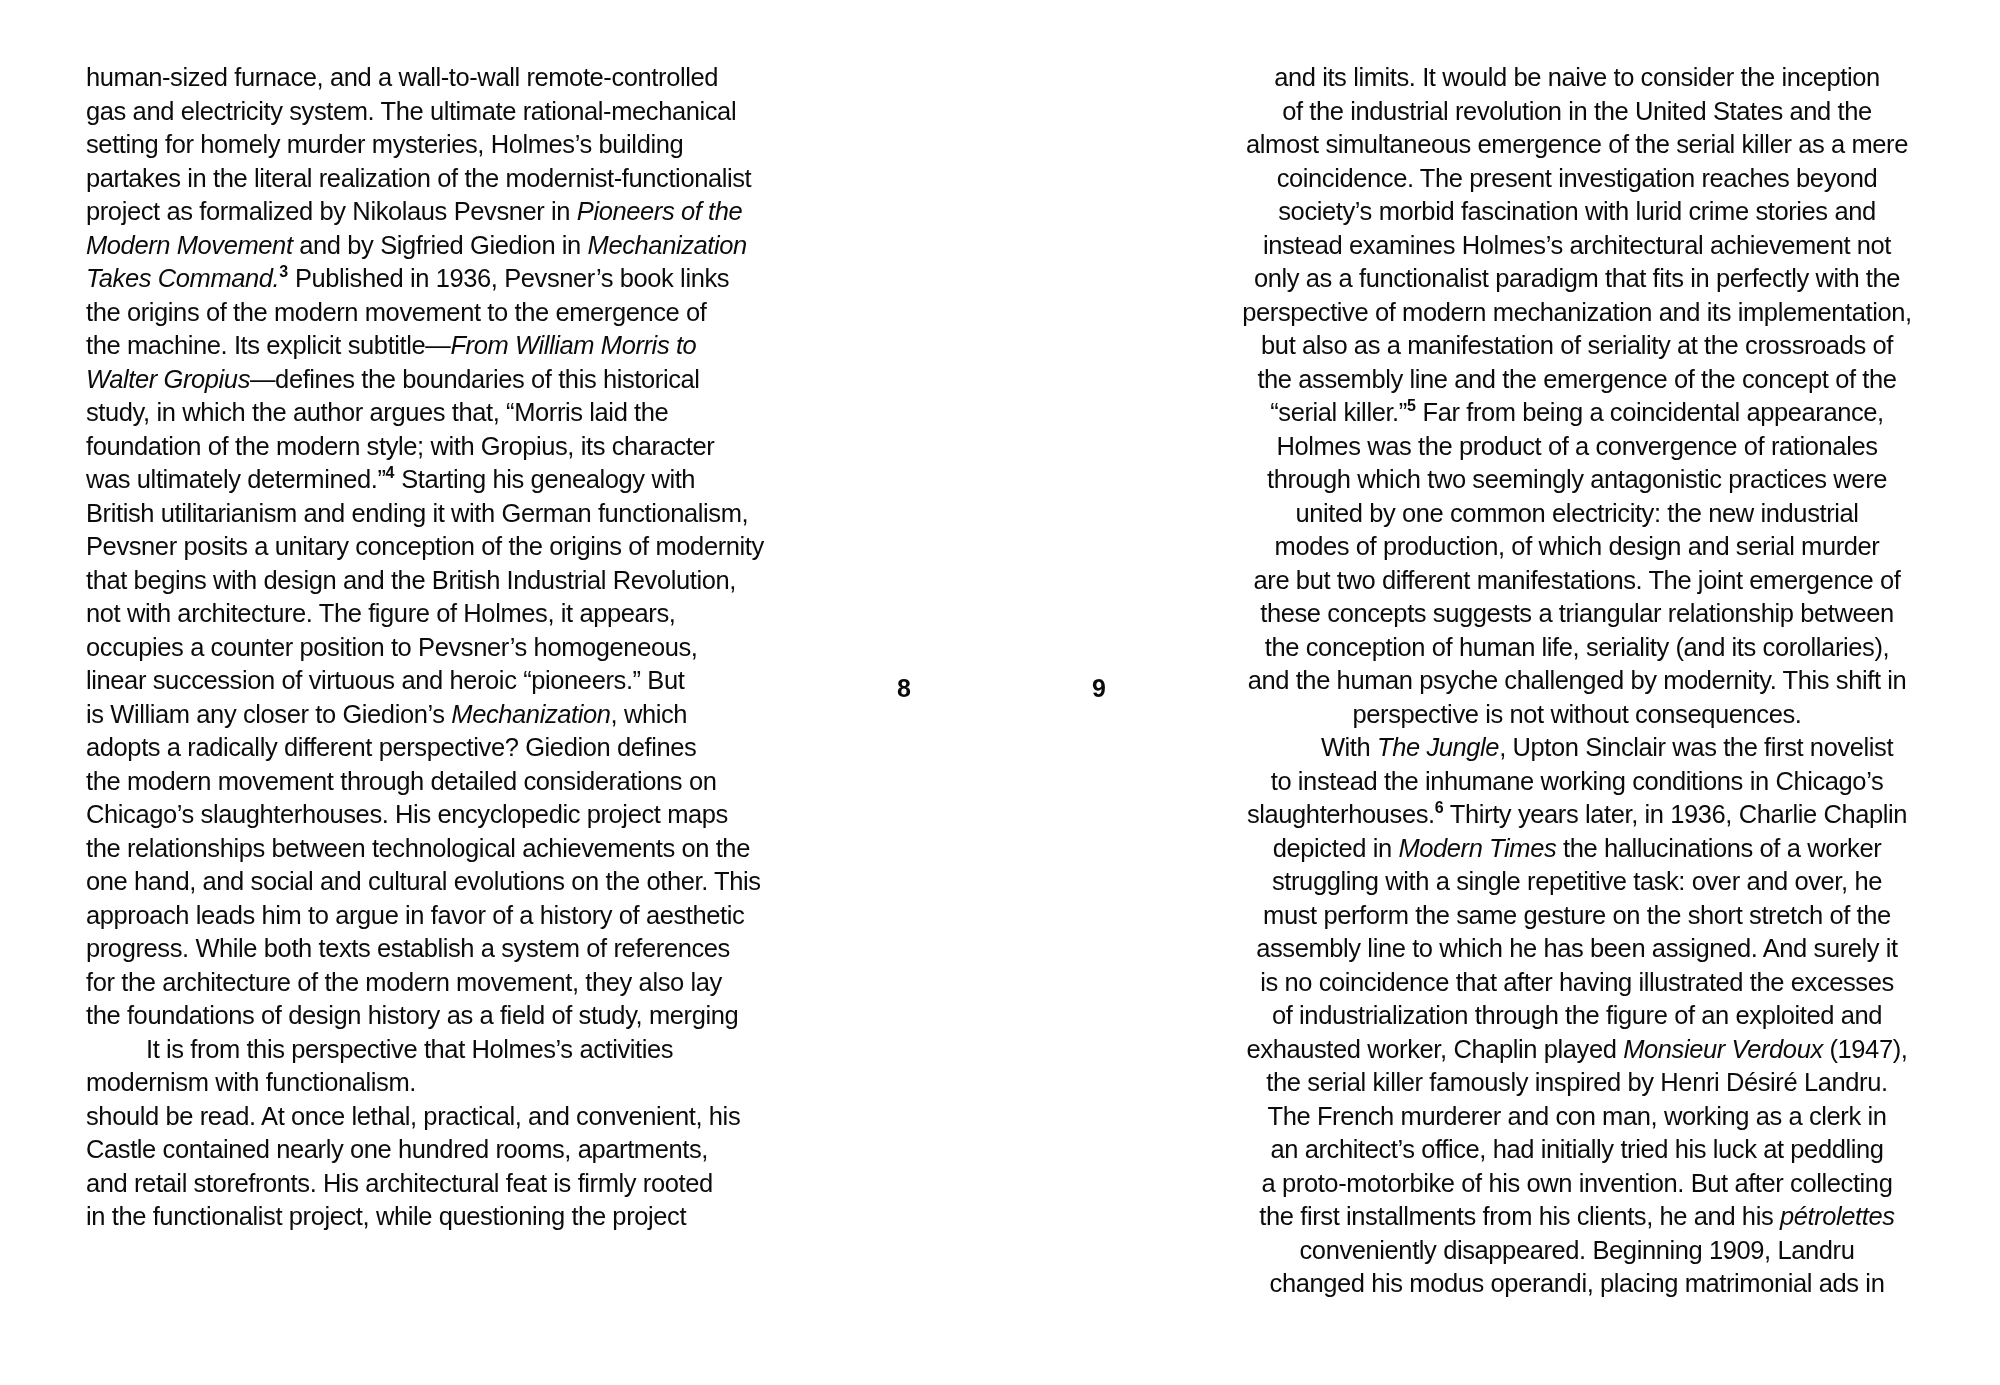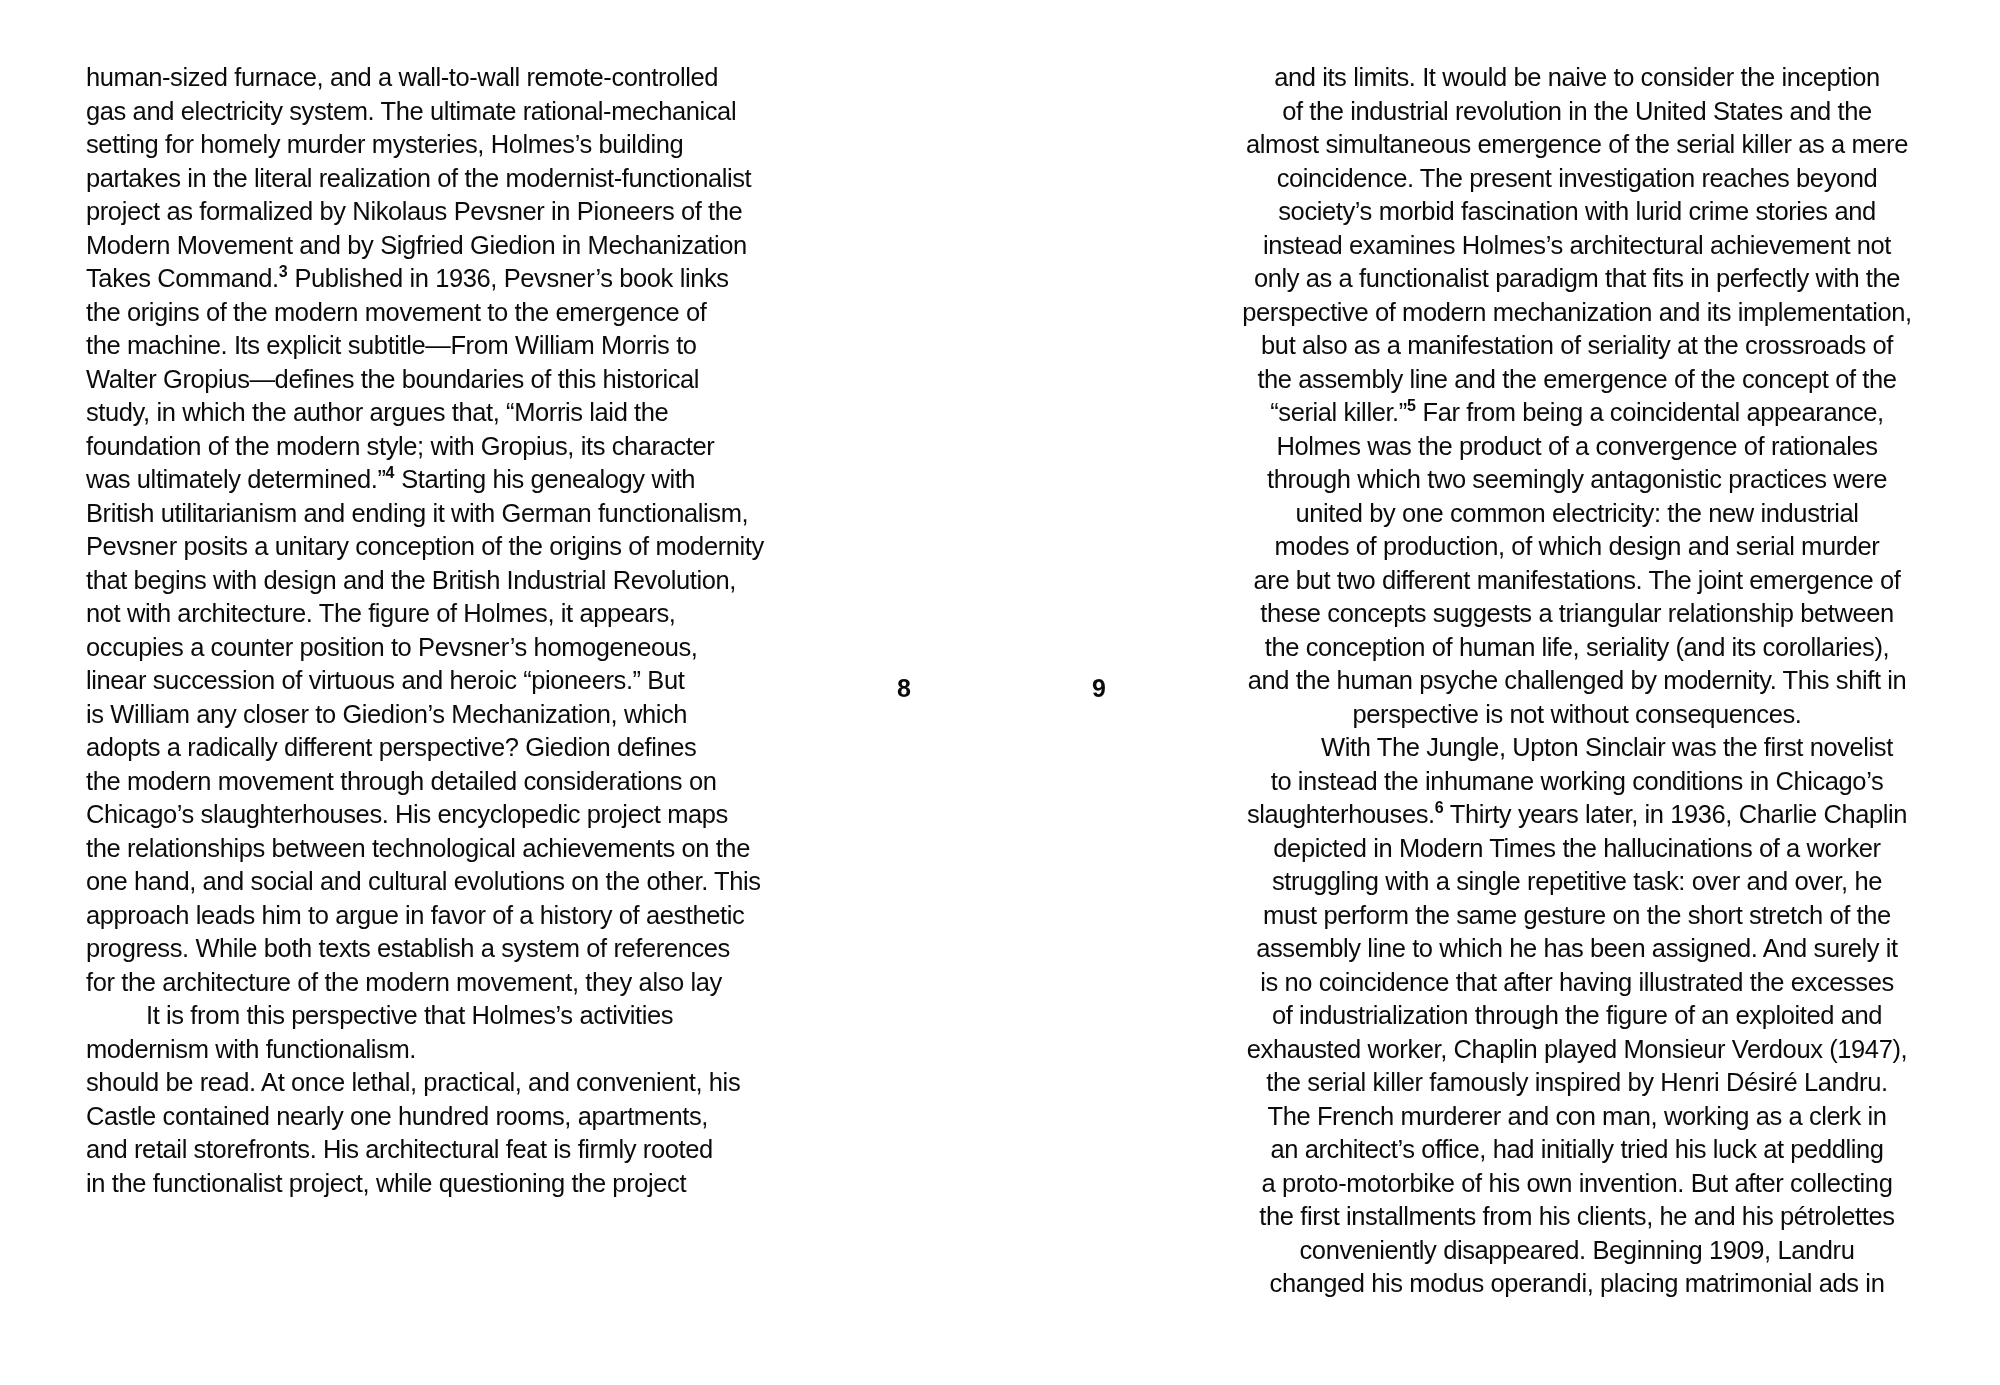--- a/index.html
+++ b/index.html
@@ -26,21 +26,21 @@
     font-stretch: condensed;
   }
   .page-col.left  { left: 86px; }
   .page-col.right { left: 1177px; text-align: center; }
   .line {
     white-space: nowrap;
     height: 33.5px;
   }
   .line.indent { padding-left: 60px; }
   .seg-n  { font-style: normal; }
-  .seg-it { }
+  .seg-it { font-style: italic; }
   sup.seg-sup {
     font-weight: bold;
     font-style: normal;
     font-size: 16px;
     line-height: 0;
     letter-spacing: 0;
     position: relative;
     top: -1px;
     vertical-align: super;
   }
@@ -81,20 +81,21 @@
       <div class="line"><span class="seg-n">linear succession of virtuous and heroic “pioneers.” But</span></div>
       <div class="line"><span class="seg-n">is William any closer to Giedion’s </span><span class="seg-it">Mechanization</span><span class="seg-n">, which</span></div>
       <div class="line"><span class="seg-n">adopts a radically different perspective? Giedion defines</span></div>
       <div class="line"><span class="seg-n">the modern movement through detailed considerations on</span></div>
       <div class="line"><span class="seg-n">Chicago’s slaughterhouses. His encyclopedic project maps</span></div>
       <div class="line"><span class="seg-n">the relationships between technological achievements on the</span></div>
       <div class="line"><span class="seg-n">one hand, and social and cultural evolutions on the other. This</span></div>
       <div class="line"><span class="seg-n">approach leads him to argue in favor of a history of aesthetic</span></div>
       <div class="line"><span class="seg-n">progress. While both texts establish a system of references</span></div>
       <div class="line"><span class="seg-n">for the architecture of the modern movement, they also lay</span></div>
+      <div class="line"><span class="seg-n">the foundations of design history as a field of study, merging</span></div>
       <div class="line indent"><span class="seg-n">It is from this perspective that Holmes’s activities</span></div>
       <div class="line"><span class="seg-n">modernism with functionalism.</span></div>
       <div class="line"><span class="seg-n">should be read. At once lethal, practical, and convenient, his</span></div>
       <div class="line"><span class="seg-n">Castle contained nearly one hundred rooms, apartments,</span></div>
       <div class="line"><span class="seg-n">and retail storefronts. His architectural feat is firmly rooted</span></div>
       <div class="line"><span class="seg-n">in the functionalist project, while questioning the project</span></div>
     </div>
 
   <div class="page-num left-num">8</div>
 

